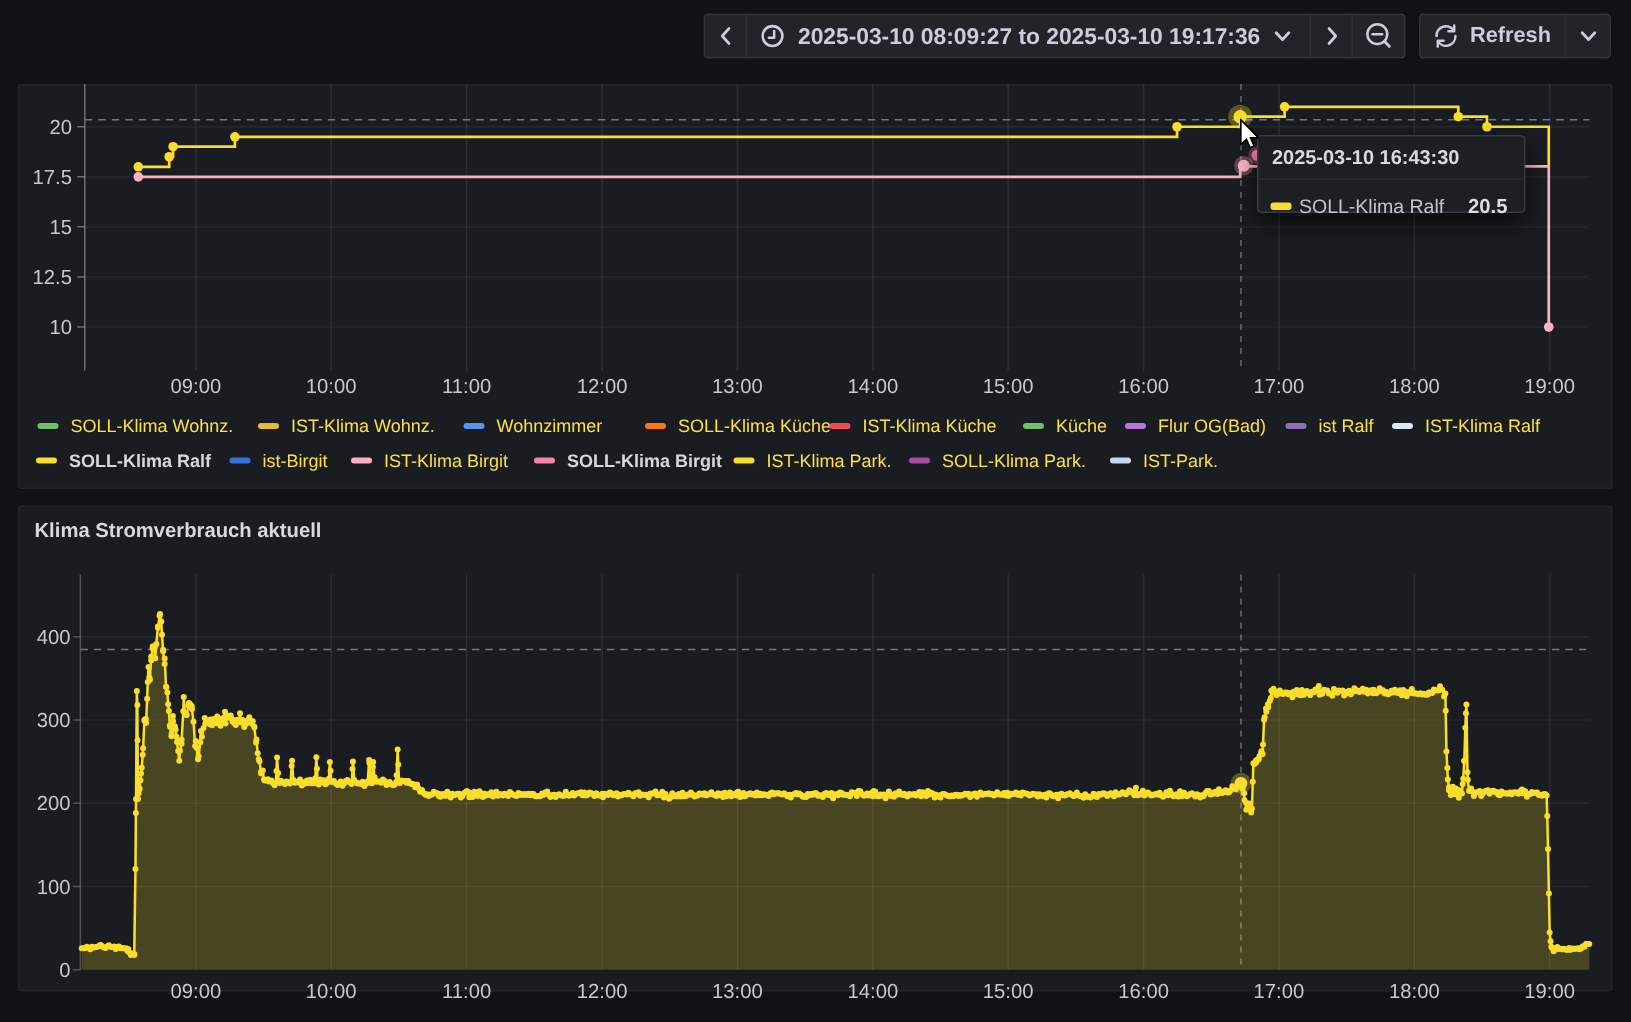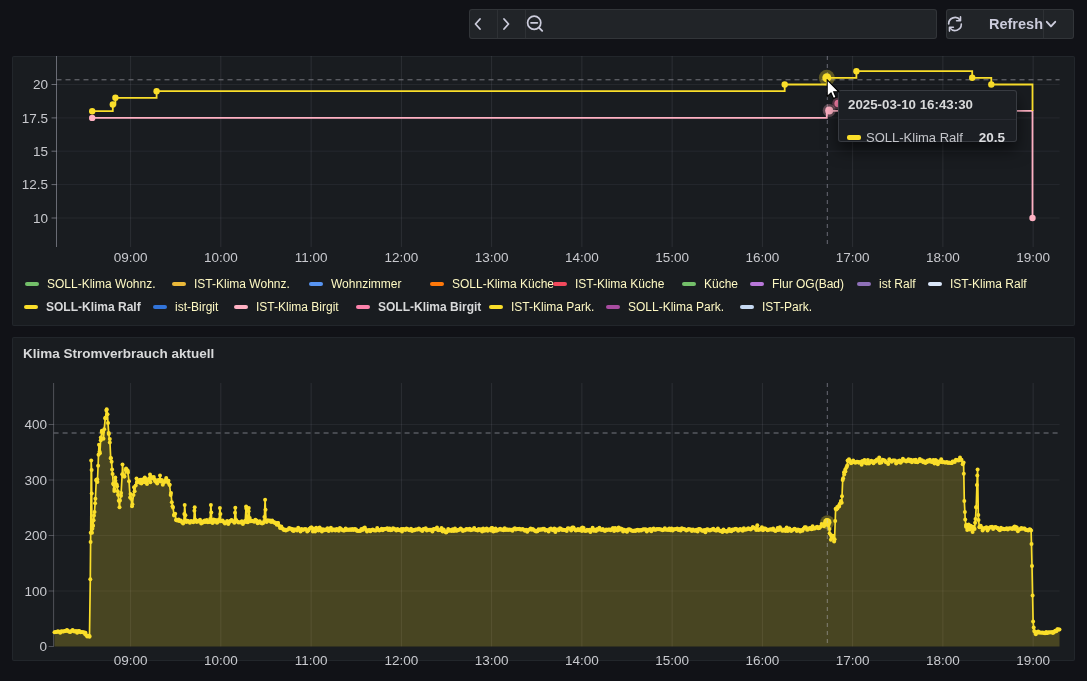--- a/index.html
+++ b/index.html
@@ -1,43 +1,53 @@
 <!DOCTYPE html>
 <html><head><meta charset="utf-8"><style>
 * { margin:0; padding:0; box-sizing:border-box; }
 html,body { width:1087px; height:681px; background:#111217; overflow:hidden;
   font-family:"Liberation Sans", sans-serif; }
 .panel { position:absolute; background:#191c20; box-shadow:inset 0 0 0 1px #22262b; border-radius:2px; }
 svg { position:absolute; inset:0; }
 svg text { font-family:"Liberation Sans", sans-serif; }
 .litem { position:absolute; height:15px; display:flex; align-items:center; }
 .sw { width:14px; height:4px; border-radius:2px; margin-right:8px; flex:none; }
-.lg  { font-size:12px; color:#fef9c3; white-space:nowrap; }
+.lg  { font-size:12px; color:#fde047; white-space:nowrap; }
 .lgb { font-size:12px; color:#d8d9da; font-weight:700; white-space:nowrap; }
 .tbgroup { position:absolute; top:9px; height:30px; display:flex; background:#212428;
   border:1px solid rgba(204,204,220,0.10); border-radius:3px; color:#ccccdc; }
-.tbtn { display:flex; align-items:center; justify-content:space-between; height:100%; }
+.tbtn { display:flex; align-items:center; justify-content:center; height:100%; }
 .tbtn + .tbtn { border-left:1px solid rgba(204,204,220,0.08); }
 .tbtxt { font-size:14.5px; font-weight:700; color:#ccccdc; white-space:nowrap; }
 #tooltip { position:absolute; left:838px; top:90px; width:179px; height:52px;
   background:#1c1f24; border:1px solid rgba(204,204,220,0.16); border-radius:3px;
   box-shadow:0 8px 16px rgba(0,0,0,0.55); z-index:10; }
 #tooltip .hd { padding:6px 11px 7px 9px; font-size:13.3px; font-weight:700; color:#d8d9da;
   border-bottom:1px solid rgba(204,204,220,0.07); }
 #tooltip .row { display:flex; align-items:center; padding:10px 11px 0 8px; font-size:13px; color:#c4c5ca; }
 #tooltip .row .sw { width:14px; height:4.5px; margin-right:5px; }
 #tooltip .row .val { margin-left:auto; font-weight:700; color:#dcdde0; font-size:13.5px; }
 #title2 { position:absolute; left:11px; top:9px; font-size:13.5px; font-weight:700; color:#d8d9da; }
 </style></head>
 <body>
 
 <div class="tbgroup" style="left:469px;width:468px">
   <div class="tbtn" style="width:27px">
     <svg width="16" height="16" viewBox="0 0 16 16" style="position:static">
       <path d="M10 3 L5.5 8 L10 13" fill="none" stroke="#ccccdc" stroke-width="1.8" stroke-linecap="round" stroke-linejoin="round"></path>
+      </svg>
+  </div>
+  <div class="tbtn" style="flex:1;justify-content:flex-start;padding-left:9px">
+    <svg width="16" height="16" viewBox="0 0 16 16" style="position:static;margin-right:9px">
+      <circle cx="8" cy="8" r="6.6" fill="none" stroke="#ccccdc" stroke-width="1.7"></circle>
+      <path d="M9.1 4.6 V9.2 H5.6" fill="none" stroke="#ccccdc" stroke-width="1.7" stroke-linecap="round" stroke-linejoin="round"></path>
+      </svg>
+    <span class="tbtxt" style="font-size:15.2px">2025-03-10 08:09:27 to 2025-03-10 19:17:36</span>
+    <svg width="14" height="14" viewBox="0 0 14 14" style="position:static;margin-left:8px">
+      <path d="M2.8 4.8 L7 9.4 L11.2 4.8" fill="none" stroke="#ccccdc" stroke-width="1.9" stroke-linecap="round" stroke-linejoin="round"></path>
       </svg>
   </div>
   <div class="tbtn" style="width:28px">
     <svg width="16" height="16" viewBox="0 0 16 16" style="position:static">
       <path d="M6 3 L10.5 8 L6 13" fill="none" stroke="#ccccdc" stroke-width="1.8" stroke-linecap="round" stroke-linejoin="round"></path>
       </svg>
   </div>
   <div class="tbtn" style="width:35px">
     <svg width="18" height="18" viewBox="0 0 18 18" style="position:static">
       <circle cx="8.2" cy="7.8" r="6.6" fill="none" stroke="#ccccdc" stroke-width="1.7"></circle>

